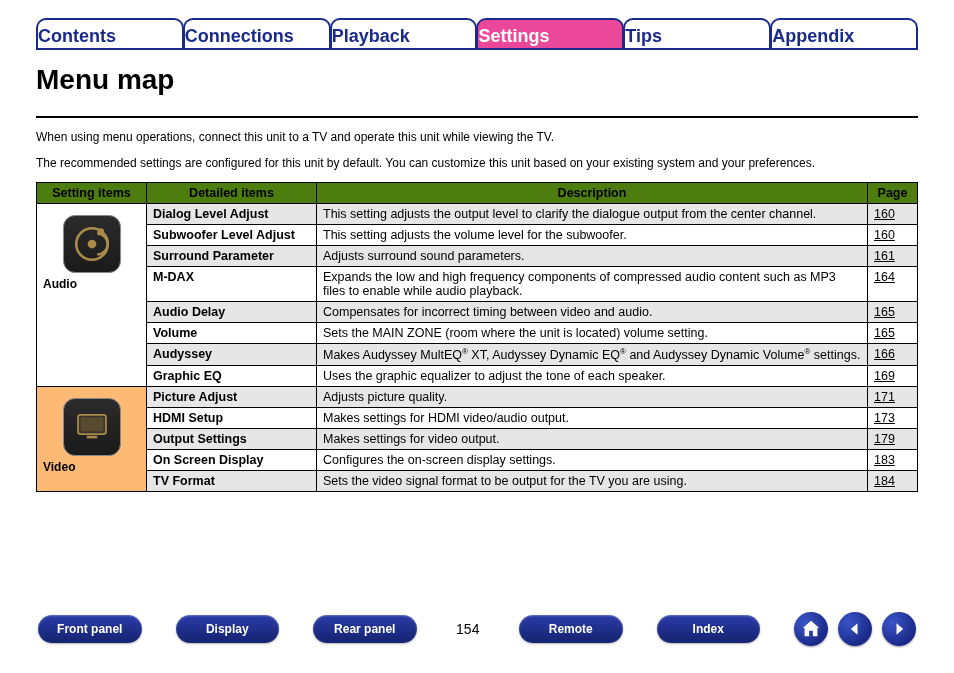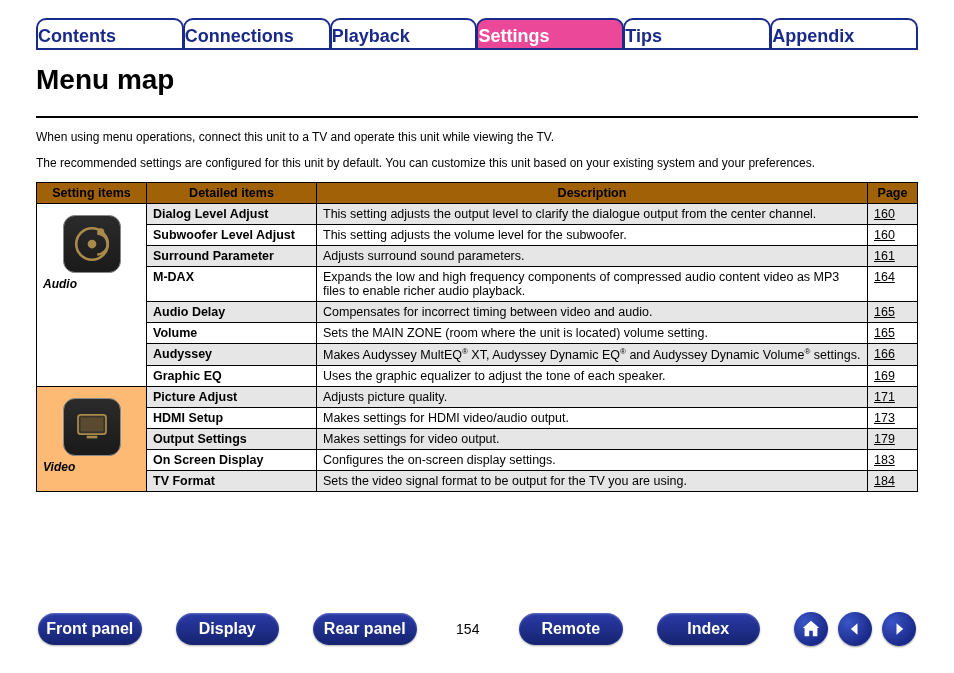--- a/index.html
+++ b/index.html
@@ -63,29 +63,28 @@
   }
   table.menumap th, table.menumap td {
     border: 1px solid #000;
     padding: 3px 6px;
     text-align: left;
     vertical-align: top;
   }
   table.menumap th {
     text-align: center;
     font-weight: bold;
-    background: #a16207;
+    background: #4d7c0f;
   }
   .shaded { background: #e6e6e6; }
   .cat-cell {
     text-align: center;
     vertical-align: top;
     width: 110px;
     border-right: 1px solid #000;
-    font-style: italic;
   }
   .cat-cell .cat-label {
     font-weight: bold;
     font-size: 12px;
     margin-top: 4px;
   }
   .icon-box {
     width: 58px;
     height: 58px;
     margin: 8px auto 4px auto;
@@ -106,21 +105,21 @@
     margin-top: 120px;
     display: flex;
     align-items: center;
     gap: 34px;
     padding: 0 2px;
   }
   .pill {
     background: linear-gradient(#2a3ba8,#15236f);
     color: #fff;
     font-weight: bold;
-    font-size: 16px;
+    font-size: 12px;
     padding: 7px 0;
     width: 120px;
     text-align: center;
     border-radius: 16px;
     cursor: pointer;
     box-shadow: inset 0 1px 2px rgba(255,255,255,.3), 0 1px 2px rgba(0,0,0,.3);
   }
   .pagenum {
     font-size: 14px;
     font-weight: normal;
@@ -199,21 +198,21 @@
           <td>This setting adjusts the volume level for the subwoofer.</td>
           <td class="page-col"><span>160</span></td>
         </tr>
         <tr class="shaded">
           <td class="detailed-col">Surround Parameter</td>
           <td>Adjusts surround sound parameters.</td>
           <td class="page-col"><span>161</span></td>
         </tr>
         <tr>
           <td class="detailed-col">M-DAX</td>
-          <td>Expands the low and high frequency components of compressed audio content video as MP3 files to enable richer audio playback.</td>
+          <td>Expands the low and high frequency components of compressed audio content such as MP3 files to enable while audio playback.</td>
           <td class="page-col"><span>164</span></td>
         </tr>
         <tr class="shaded">
           <td class="detailed-col">Audio Delay</td>
           <td>Compensates for incorrect timing between video and audio.</td>
           <td class="page-col"><span>165</span></td>
         </tr>
         <tr>
           <td class="detailed-col">Volume</td>
           <td>Sets the MAIN ZONE (room where the unit is located) volume setting.</td>

